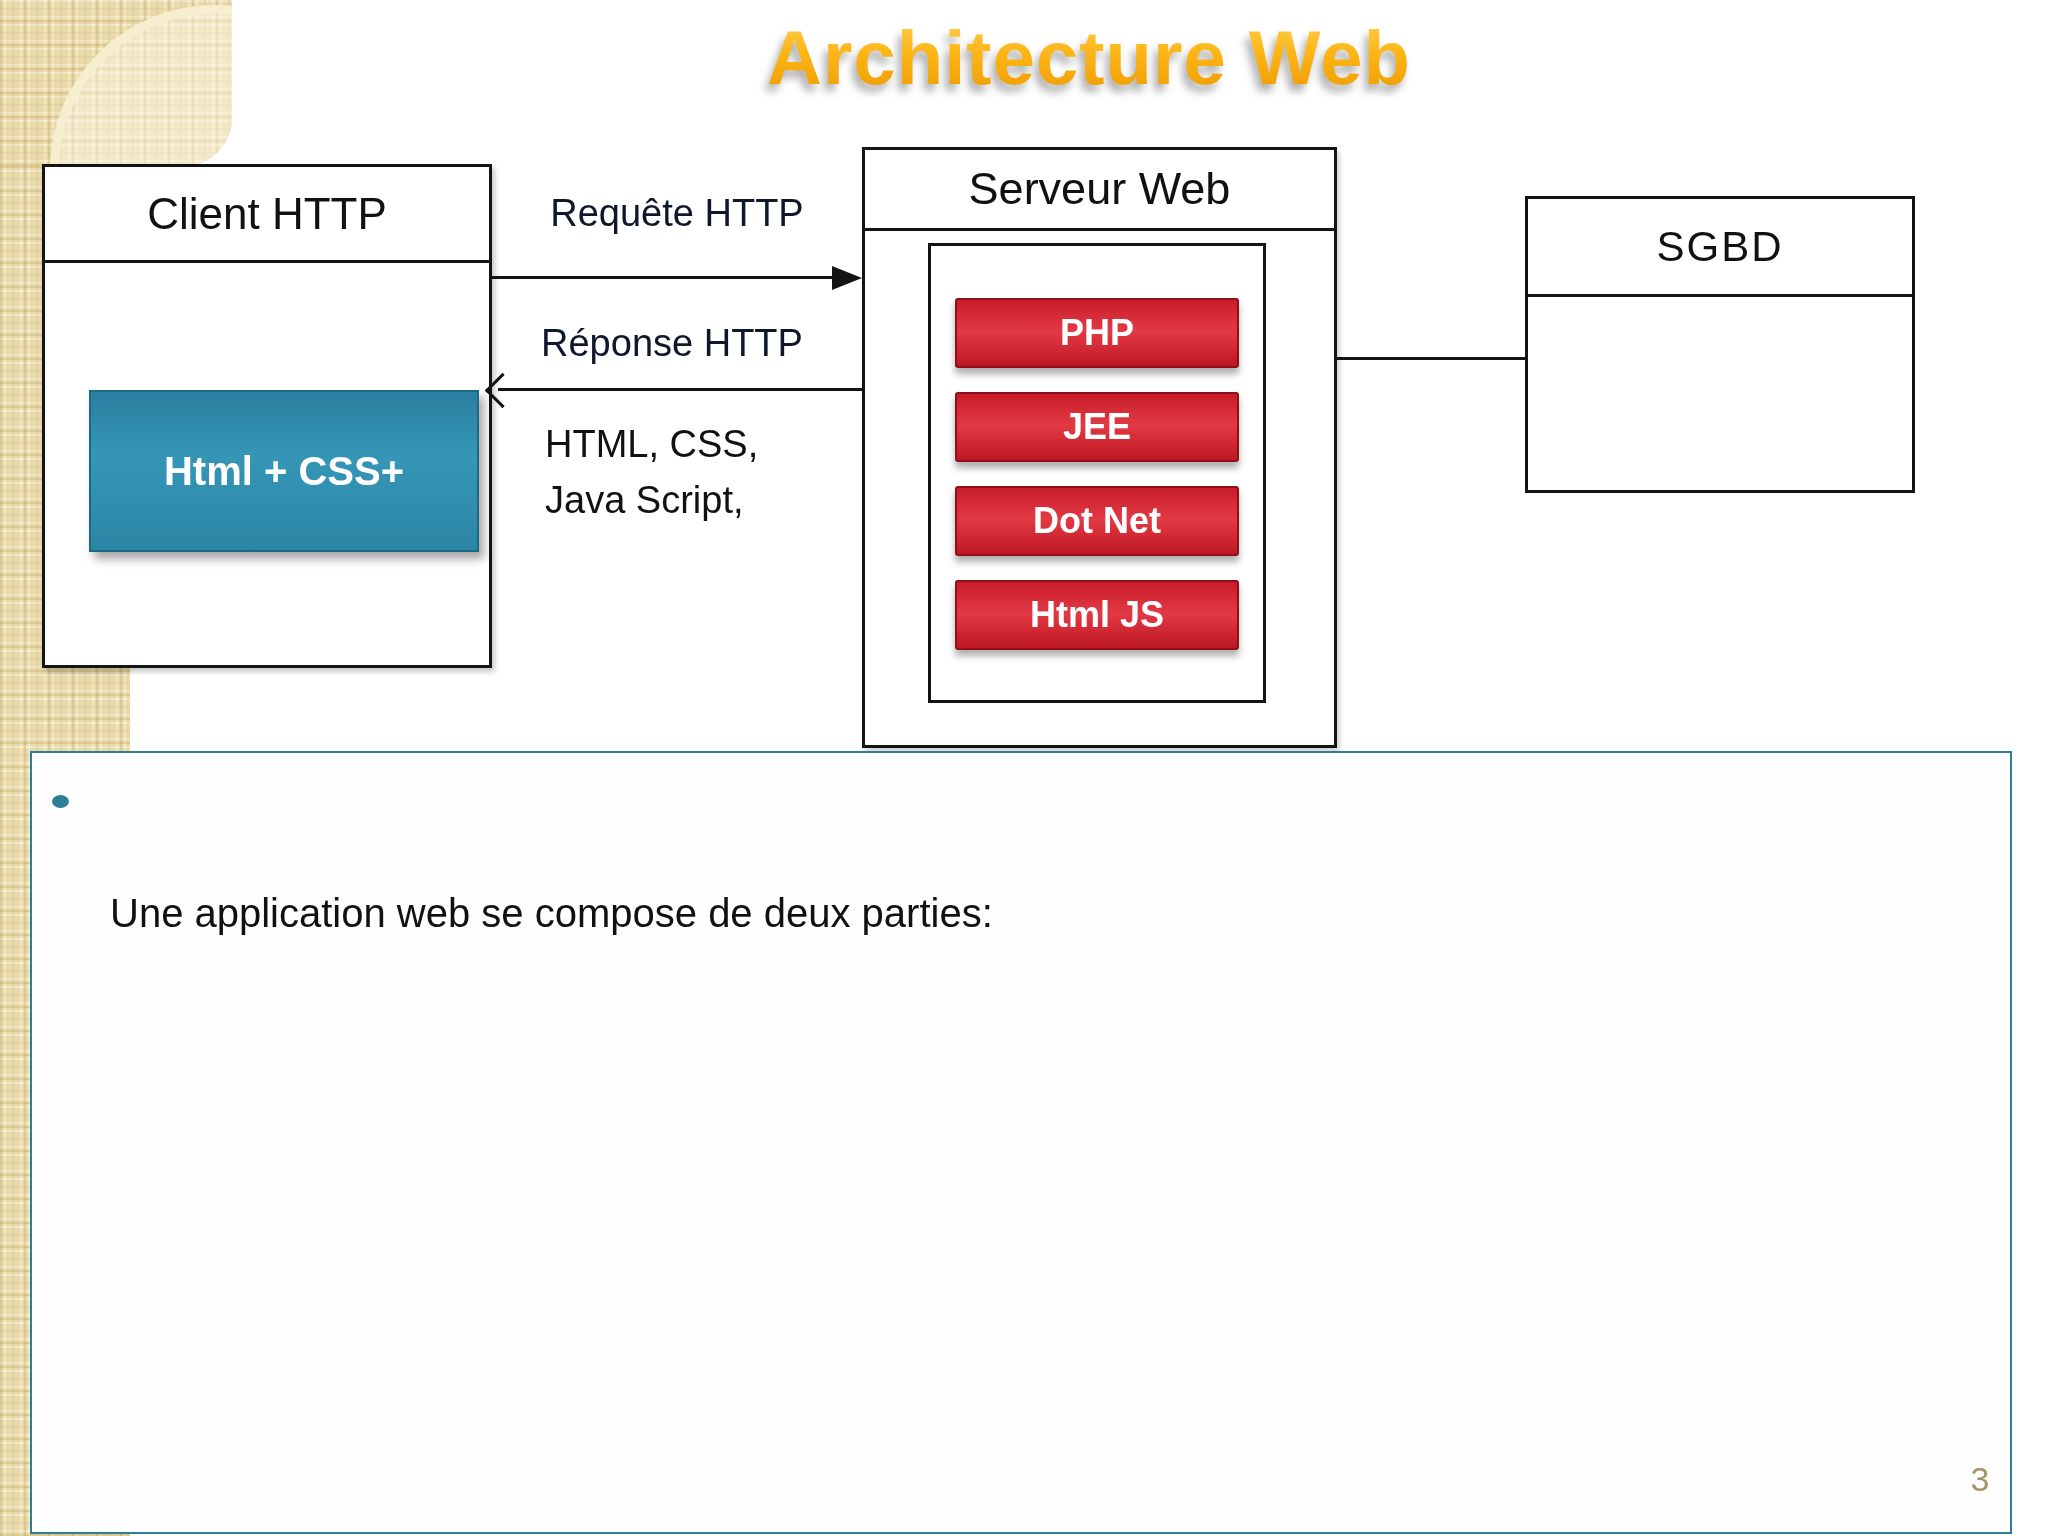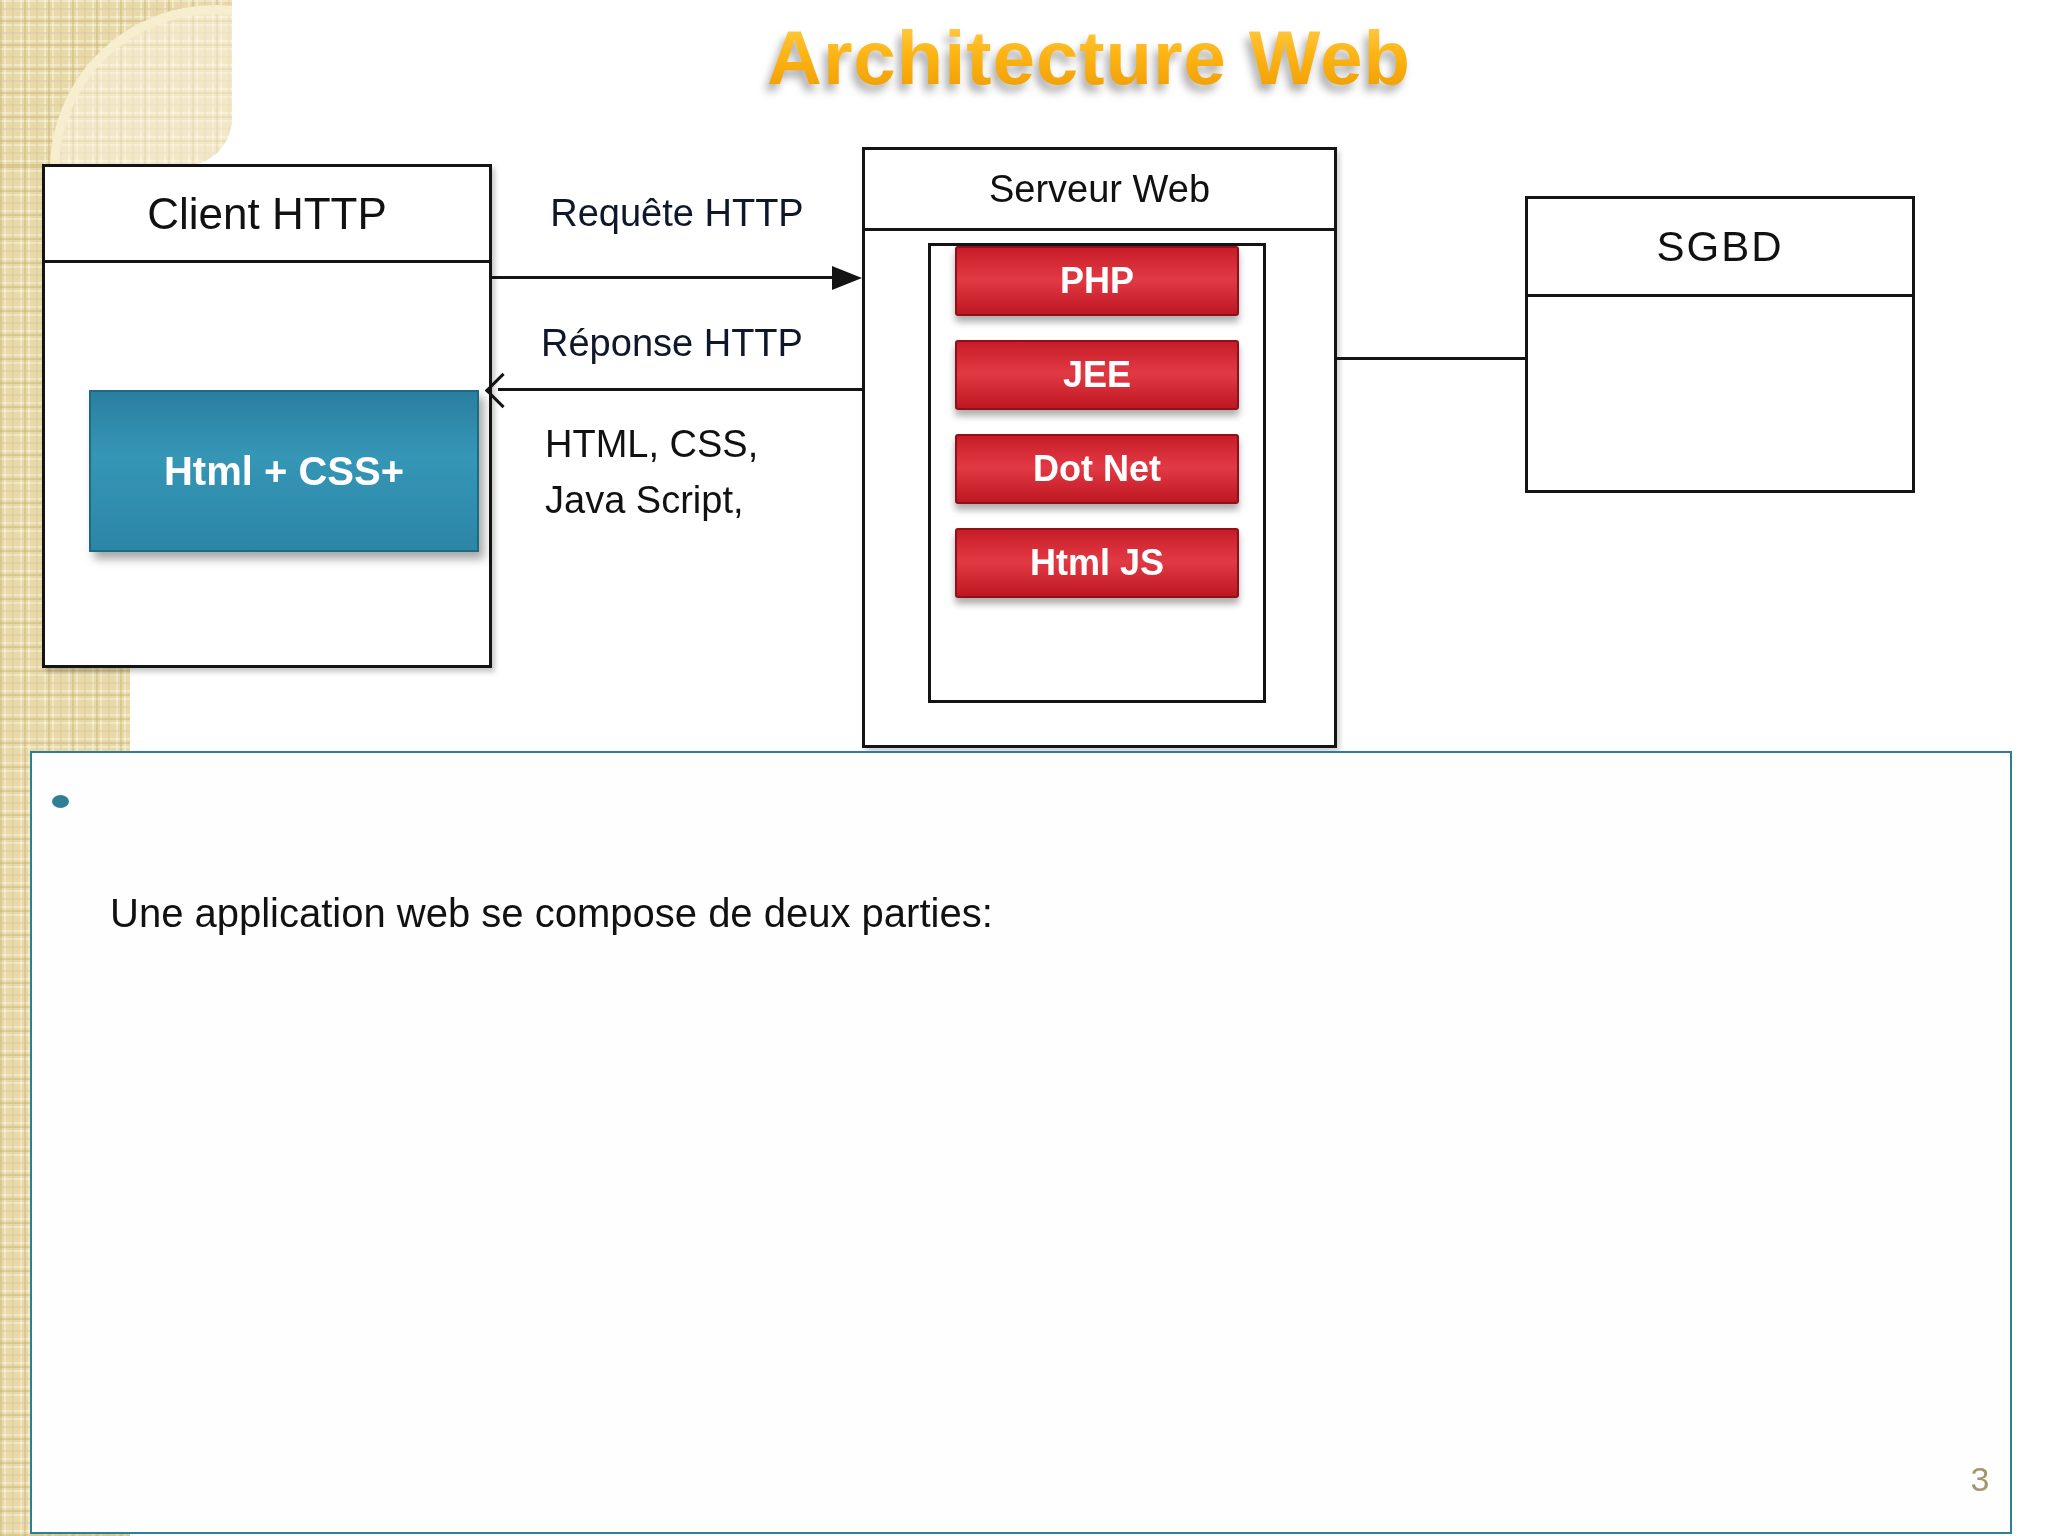--- a/index.html
+++ b/index.html
@@ -30,31 +30,31 @@
     .title { background:linear-gradient(180deg,#ffd257 0%,#fdb515 45%,#ec9800 100%);
              -webkit-background-clip:text; background-clip:text; color:transparent;
              text-shadow:none; filter:drop-shadow(-4px 7px 4px rgba(105,105,105,0.55)); }
   }
   
   .dbox { position:absolute; background:#fff; border:3px solid #141414; box-sizing:border-box; }
   .dbox .hd { border-bottom:3px solid #141414; display:flex; align-items:center; justify-content:center; }
   .client-box { left:42px; top:164px; width:450px; height:504px; box-shadow:3px 4px 5px rgba(0,0,0,0.22); }
   .client-box .hd { height:93px; font-size:44px; }
   .server-box { left:862px; top:147px; width:475px; height:601px; box-shadow:3px 4px 5px rgba(0,0,0,0.18); }
-  .server-box .hd { height:78px; font-size:38px; }
+  .server-box .hd { height:78px; font-size:45px; }
   .sgbd-box { left:1525px; top:196px; width:390px; height:297px; }
   .sgbd-box .hd { height:95px; font-size:42px; letter-spacing:2px; }
   .chip {
     position:absolute; left:89px; top:390px; width:390px; height:162px; box-sizing:border-box;
     border:2px solid #1d6a85; background:linear-gradient(180deg,#2a7f9f 0%,#3596b6 40%,#2c86a6 100%);
     box-shadow:5px 7px 9px rgba(0,0,0,0.35); color:#fff; font-weight:700; font-size:40px;
     line-height:54px; text-align:center; display:flex; flex-direction:column; justify-content:center;
   }
   .server-inner { position:absolute; left:63px; top:93px; width:338px; height:460px;
-                  border:3px solid #141414; box-sizing:border-box; }
+                  border:3px solid #141414; box-sizing:border-box; padding-top:52px; }
   .tech-btn {
     width:284px; height:70px; margin:0 auto 24px auto; border-radius:3px;
     border:2px solid #8f1018; box-sizing:border-box;
     background:linear-gradient(180deg,#c81d29 0%,#e23a44 48%,#bd1722 100%);
     box-shadow:0 6px 7px rgba(0,0,0,0.32);
     color:#fff; font-weight:700; font-size:36px;
     display:flex; align-items:center; justify-content:center;
   }
   
   .hline { position:absolute; height:3px; background:#141414; }

